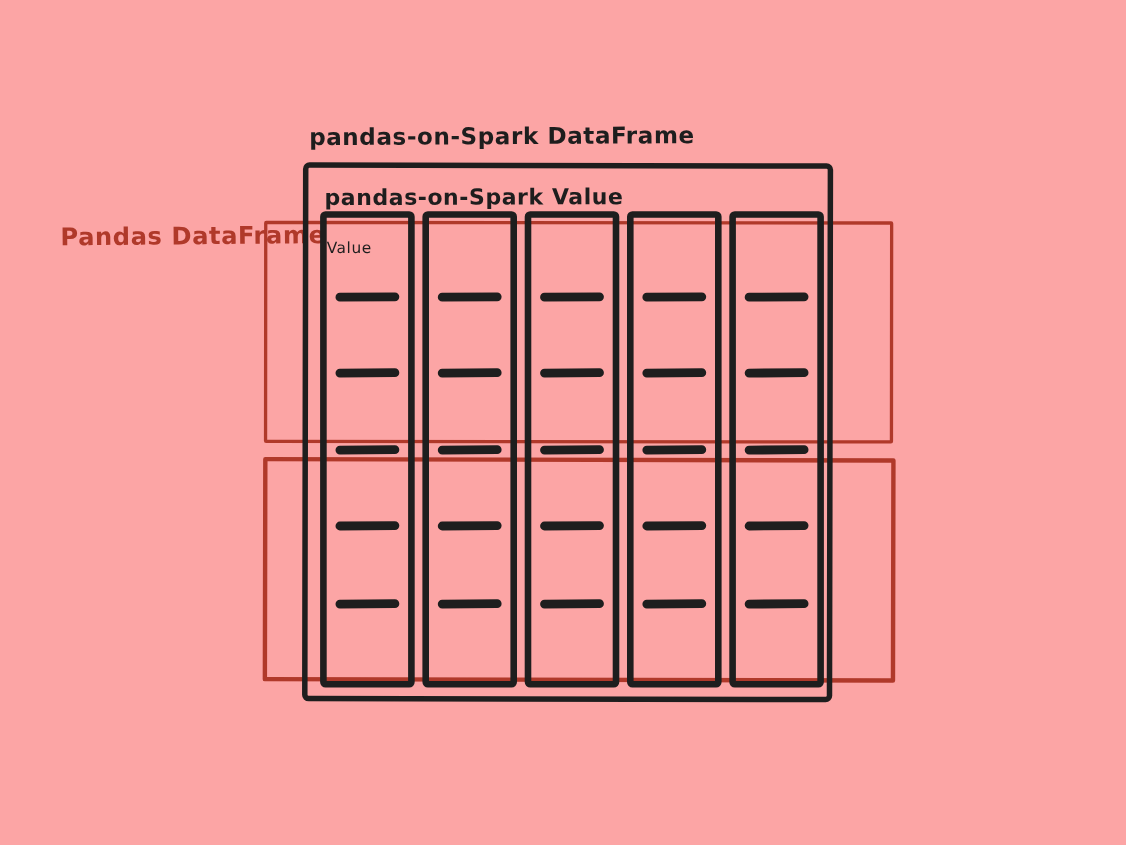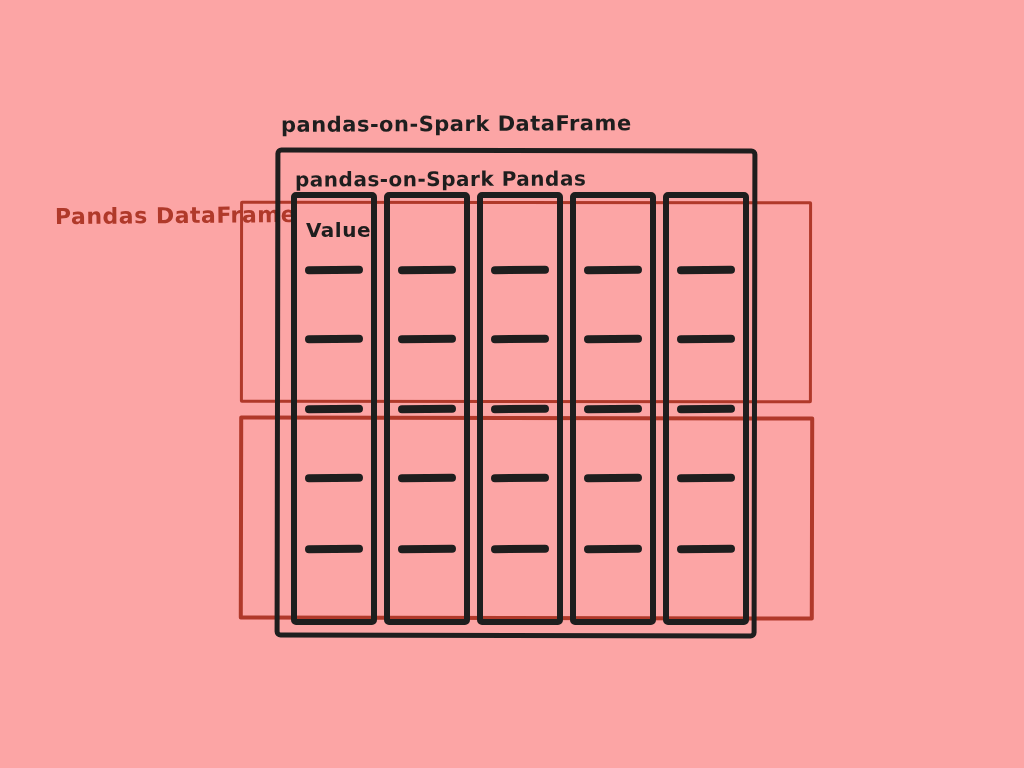--- a/index.html
+++ b/index.html
@@ -98,23 +98,23 @@
     border: 6px solid var(--ink);
     border-radius: 5px;
     box-sizing: border-box;
     background: transparent;
   }
   .col-header {
     position: absolute;
     top: 20px;
     left: 0;
     width: 100%;
-    text-align: right;
-    font-size: 20px;
-    font-weight: 700;
+    text-align: left;
+    font-size: 14px;
+    font-weight: 400;
     color: var(--ink);
     letter-spacing: 0.5px;
   }
   .value-dash {
     position: absolute;
     left: 50%;
     transform: translateX(-50%) rotate(-0.4deg);
     width: 58px;
     height: 8px;
     background: var(--ink);
@@ -128,21 +128,21 @@
 
   <div class="hand outer-title">pandas-on-Spark DataFrame</div>
 
   <div class="red-box top"></div>
   <div class="red-box bottom"></div>
 
   <div class="red-label">Pandas DataFrame</div>
 
   <div class="outer-box"></div>
 
-  <div class="hand series-title">pandas-on-Spark Pandas</div>
+  <div class="hand series-title">pandas-on-Spark Value</div>
 
   <div class="columns-layer">
       <div class="series-column" style="left: 291px;">
         <div class="col-header">Value</div>
         <div class="value-dash" style="top: 68px;"></div>
         <div class="value-dash" style="top: 137px;"></div>
         <div class="value-dash" style="top: 207px;"></div>
         <div class="value-dash" style="top: 276px;"></div>
         <div class="value-dash" style="top: 347px;"></div>
       </div>

